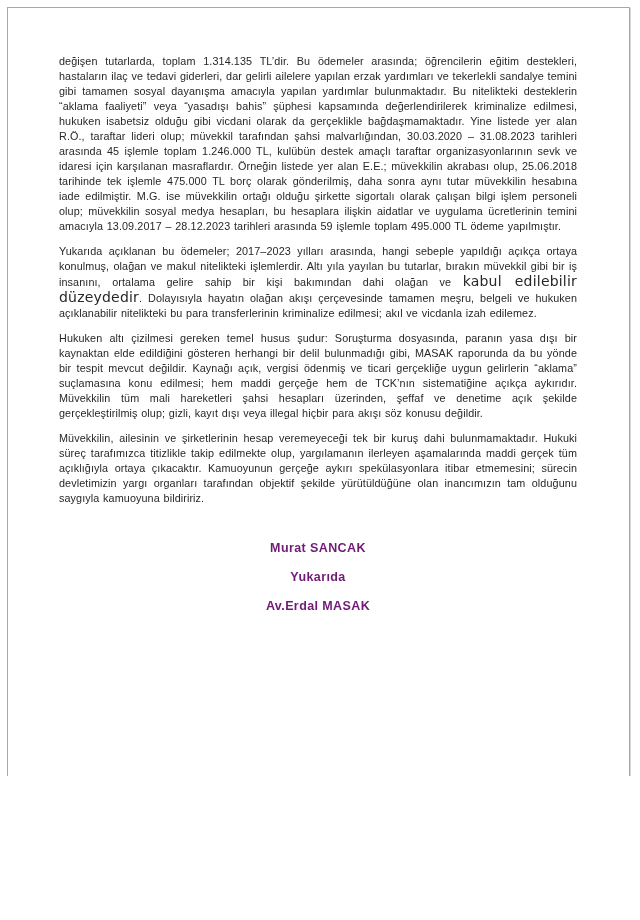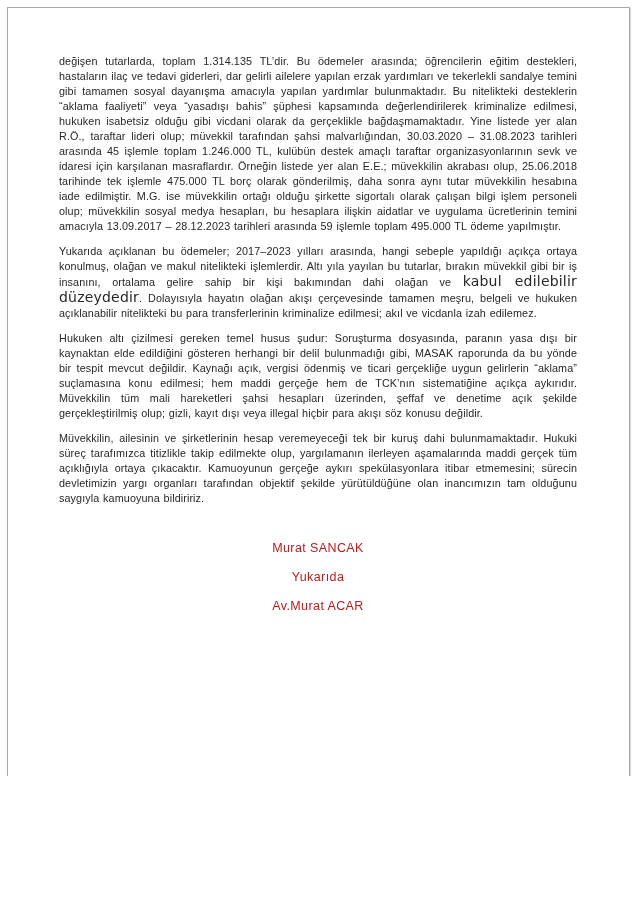--- a/index.html
+++ b/index.html
@@ -42,25 +42,25 @@
   .alt-font {
     font-family: "DejaVu Sans", sans-serif;
     font-size: 14px;
     letter-spacing: 0.2px;
   }
   .signature {
     margin-top: 36px;
     text-align: center;
   }
   .sig-line {
-    font-weight: normal;
+    font-weight: bold;
     font-size: 12.5px;
     line-height: 13px;
     margin-bottom: 16px;
-    color: #b91c1c;
+    color: #701a75;
     letter-spacing: 0.4px;
   }
 </style>
 </head>
 <body>
 
 <div class="canvas">
   <div class="page">
     <div class="content">
 
@@ -68,18 +68,18 @@
 
       <p><span>Yukarıda açıklanan bu ödemeler; 2017–2023 yılları arasında, hangi sebeple yapıldığı açıkça ortaya konulmuş, olağan ve makul nitelikteki işlemlerdir. Altı yıla yayılan bu tutarlar, bırakın müvekkil gibi bir iş insanını, ortalama gelire sahip bir kişi bakımından dahi olağan ve </span><span class="alt-font">kabul edilebilir düzeydedir</span><span>. Dolayısıyla hayatın olağan akışı çerçevesinde tamamen meşru, belgeli ve hukuken açıklanabilir nitelikteki bu para transferlerinin kriminalize edilmesi; akıl ve vicdanla izah edilemez.</span></p>
 
       <p>Hukuken altı çizilmesi gereken temel husus şudur: Soruşturma dosyasında, paranın yasa dışı bir kaynaktan elde edildiğini gösteren herhangi bir delil bulunmadığı gibi, MASAK raporunda da bu yönde bir tespit mevcut değildir. Kaynağı açık, vergisi ödenmiş ve ticari gerçekliğe uygun gelirlerin “aklama” suçlamasına konu edilmesi; hem maddi gerçeğe hem de TCK’nın sistematiğine açıkça aykırıdır. Müvekkilin tüm mali hareketleri şahsi hesapları üzerinden, şeffaf ve denetime açık şekilde gerçekleştirilmiş olup; gizli, kayıt dışı veya illegal hiçbir para akışı söz konusu değildir.</p>
 
       <p>Müvekkilin, ailesinin ve şirketlerinin hesap veremeyeceği tek bir kuruş dahi bulunmamaktadır. Hukuki süreç tarafımızca titizlikle takip edilmekte olup, yargılamanın ilerleyen aşamalarında maddi gerçek tüm açıklığıyla ortaya çıkacaktır. Kamuoyunun gerçeğe aykırı spekülasyonlara itibar etmemesini; sürecin devletimizin yargı organları tarafından objektif şekilde yürütüldüğüne olan inancımızın tam olduğunu saygıyla kamuoyuna bildiririz.</p>
 
       <div class="signature">
         <div class="sig-line">Murat SANCAK</div>
         <div class="sig-line">Yukarıda</div>
-        <div class="sig-line">Av.Murat ACAR</div>
+        <div class="sig-line">Av.Erdal MASAK</div>
       </div>
 
     </div>
   </div>
 </div>
 
 </body></html>

